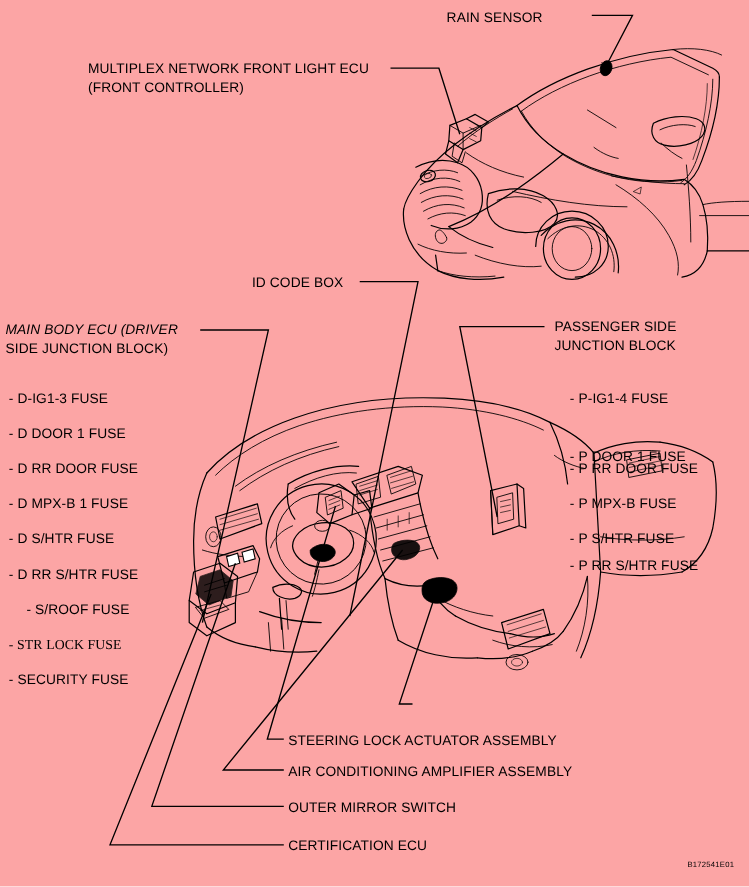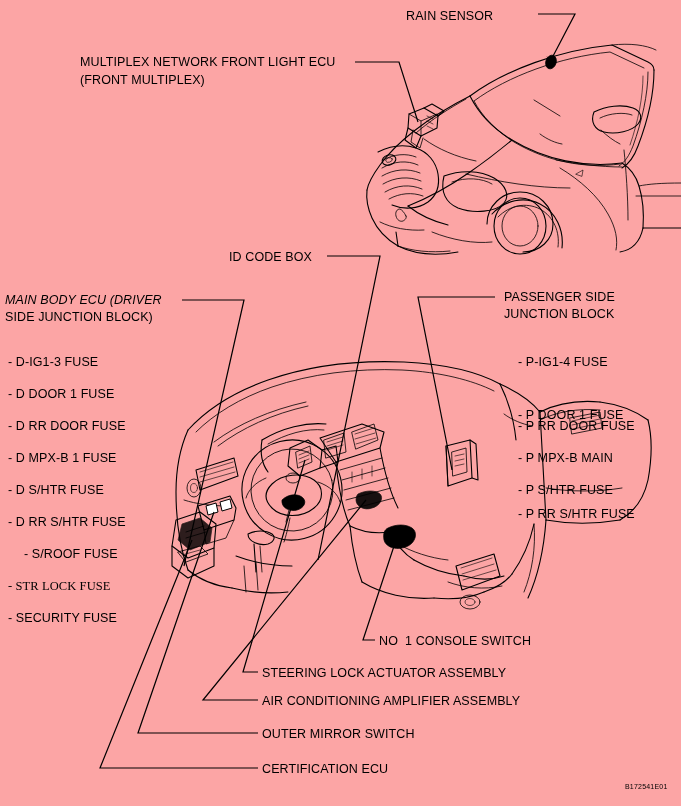--- a/index.html
+++ b/index.html
@@ -373,21 +373,21 @@
 
       <path class="ld" d="M214,512 L138,733 L258,733"></path>
 
       <path class="ld" d="M192,540 L100,768 L258,768"></path>
     </g>
   </svg>
 
   <div class="lbl" style="left:406px; top:7px;">RAIN SENSOR</div>
 
   <div class="lbl lbl-2line" style="left:80px; top:54px;">MULTIPLEX NETWORK FRONT LIGHT ECU</div>
-  <div class="lbl lbl-2line" style="left:80px; top:72px;">(FRONT MULTIPLEX)</div>
+  <div class="lbl lbl-2line" style="left:80px; top:72px;">(FRONT CONTROLLER)</div>
 
   <div class="lbl" style="left:229px; top:248px;">ID CODE BOX</div>
 
   <div class="lbl lbl-2line" style="left:5px; top:292px;font-style:italic;">MAIN BODY ECU (DRIVER</div>
   <div class="lbl lbl-2line" style="left:5px; top:309px;">SIDE JUNCTION BLOCK)</div>
 
   <div class="lbl lbl-2line" style="left:504px; top:289px;">PASSENGER SIDE</div>
   <div class="lbl lbl-2line" style="left:504px; top:306px;">JUNCTION BLOCK</div>
 
   <div class="fuse" style="left:8px; top:353px;">- D-IG1-3 FUSE</div>
@@ -396,25 +396,24 @@
   <div class="fuse" style="left:8px; top:449px;">- D MPX-B 1 FUSE</div>
   <div class="fuse" style="left:8px; top:481px;">- D S/HTR FUSE</div>
   <div class="fuse" style="left:8px; top:513px;">- D RR S/HTR FUSE</div>
   <div class="fuse" style="left:24px; top:545px;">- S/ROOF FUSE</div>
   <div class="fuse" style="left:8px; top:577px;font-family:Liberation Serif, serif;">- STR LOCK FUSE</div>
   <div class="fuse" style="left:8px; top:609px;">- SECURITY FUSE</div>
 
   <div class="fuse" style="left:518px; top:353px;">- P-IG1-4 FUSE</div>
   <div class="fuse" style="left:518px; top:406px;">- P DOOR 1 FUSE</div>
   <div class="fuse" style="left:518px; top:417px;">- P RR DOOR FUSE</div>
-  <div class="fuse" style="left:518px; top:449px;">- P MPX-B MAIN</div>
+  <div class="fuse" style="left:518px; top:449px;">- P MPX-B FUSE</div>
   <div class="fuse" style="left:518px; top:481px;">- P S/HTR FUSE</div>
   <div class="fuse" style="left:518px; top:505px;">- P RR S/HTR FUSE</div>
 
-  <div class="lbl" style="left:379px; top:632px;">NO  1 CONSOLE SWITCH</div>
   <div class="lbl" style="left:262px; top:664px;">STEERING LOCK ACTUATOR ASSEMBLY</div>
   <div class="lbl" style="left:262px; top:692px;">AIR CONDITIONING AMPLIFIER ASSEMBLY</div>
   <div class="lbl" style="left:262px; top:725px;">OUTER MIRROR SWITCH</div>
   <div class="lbl" style="left:262px; top:760px;">CERTIFICATION ECU</div>
 
   <div class="figcode" style="left:625px; top:783px;">B172541E01</div>
 
 </div>
 
 </body></html>

